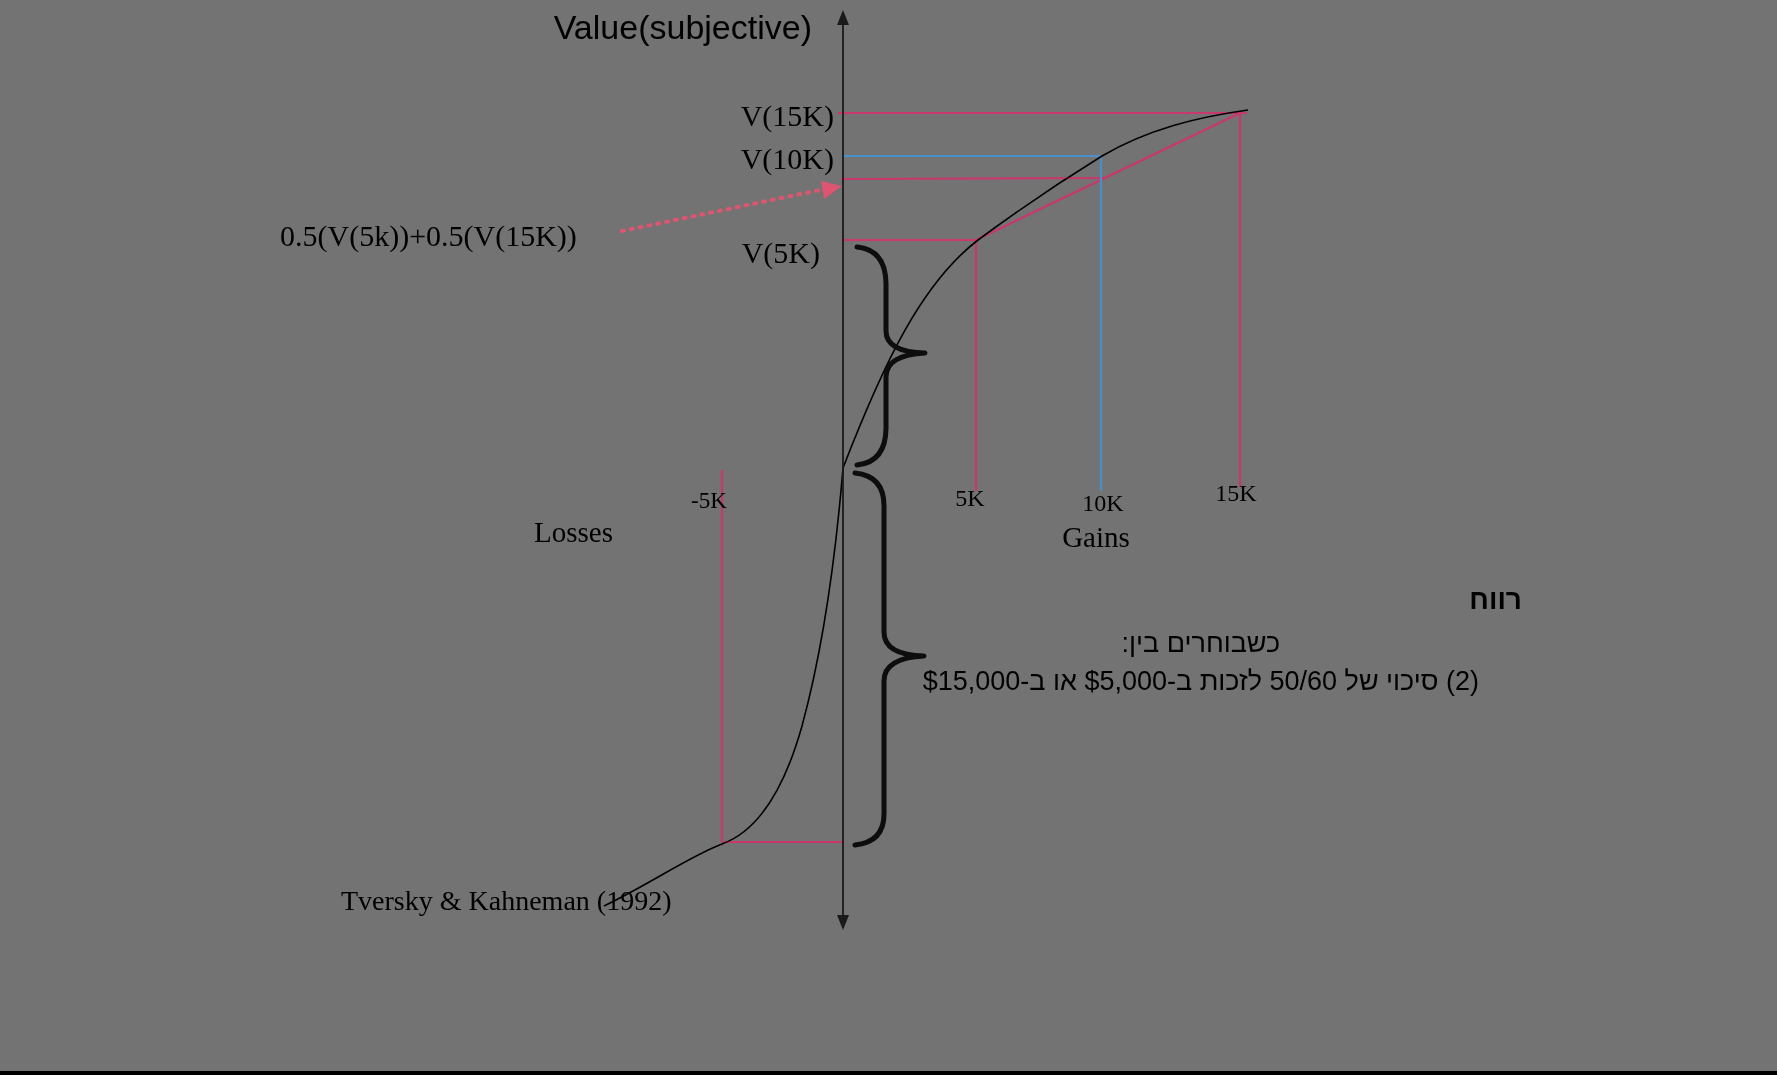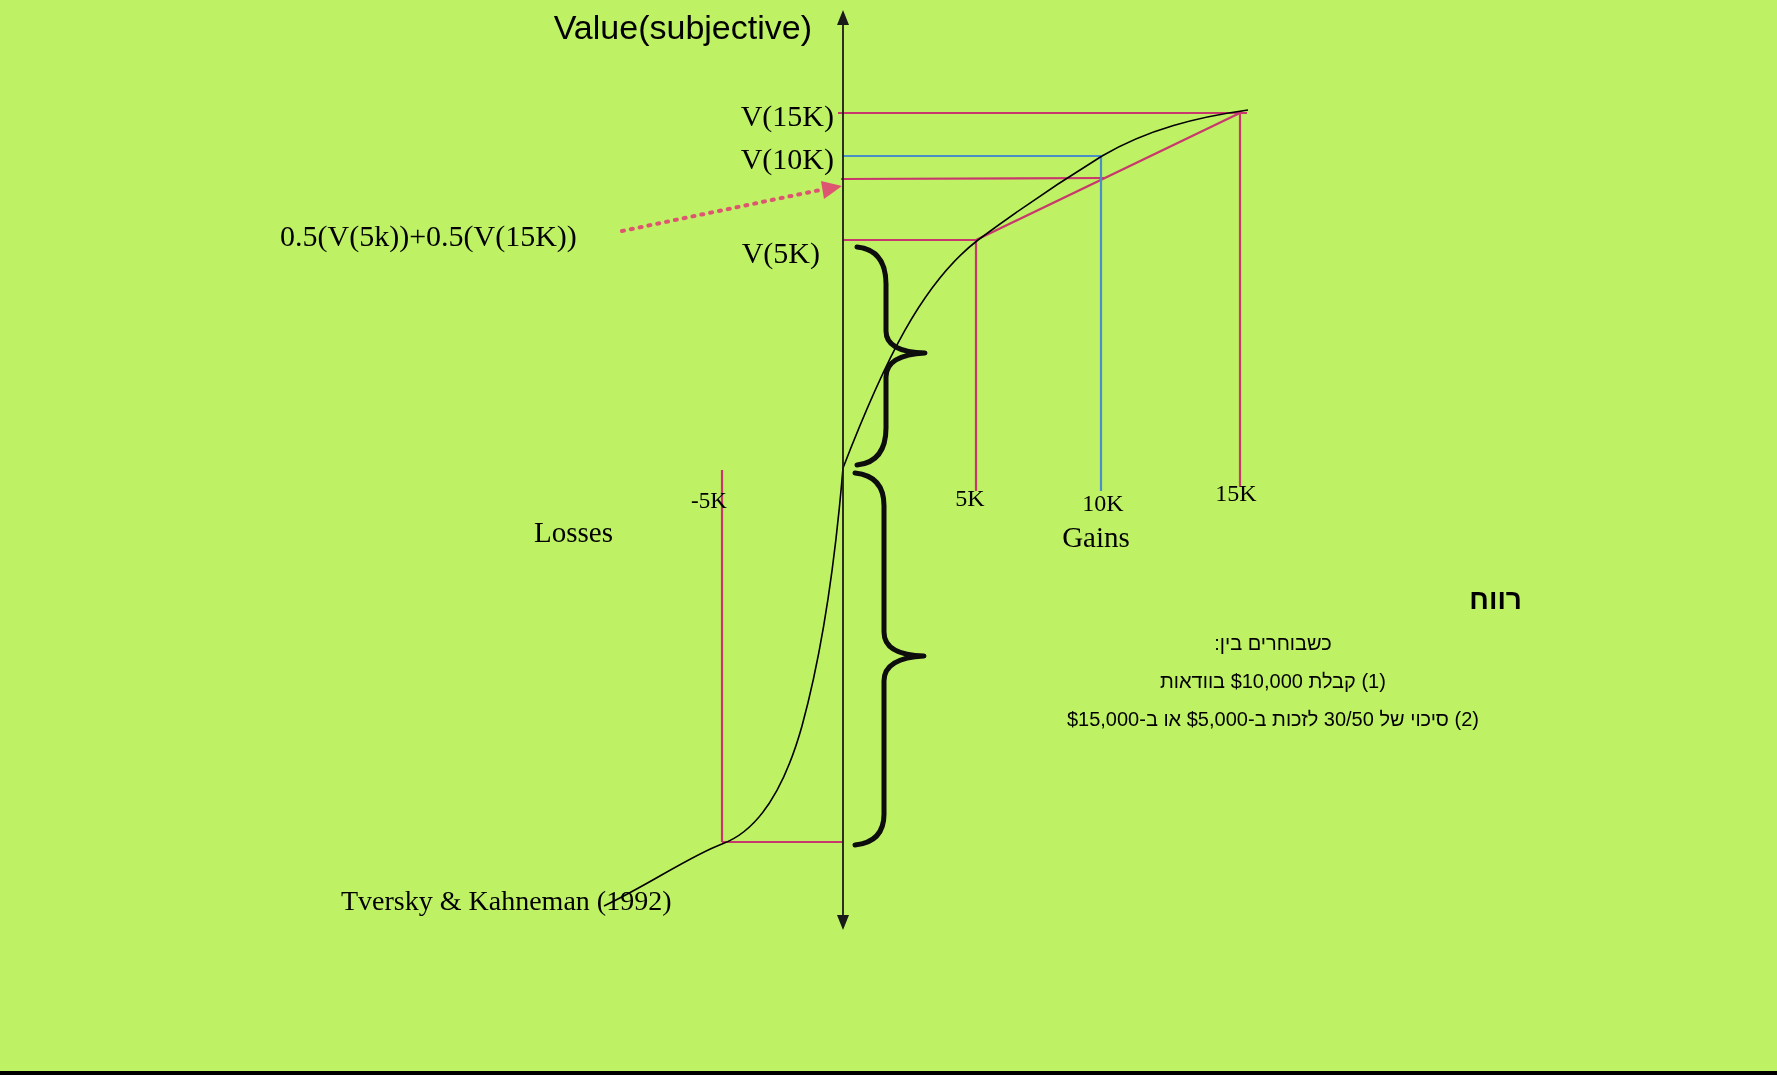--- a/index.html
+++ b/index.html
@@ -1,33 +1,33 @@
 <!DOCTYPE html>
 <html><head>
 <meta charset="utf-8">
 <style>
   html,body{margin:0;padding:0;background:#ffffff;}
   .stage{
-    position:relative;width:1777px;height:1075px;background:#bef264;
+    position:relative;width:1777px;height:1075px;background:#737373;
     overflow:hidden;font-family:"Liberation Sans",sans-serif;color:#000;
   }
   .stage svg{position:absolute;left:0;top:0;}
   text{fill:#000;}
   .serif{font-family:"Liberation Serif",serif;}
   .sans{font-family:"Liberation Sans",sans-serif;}
   .t-title{font-size:34px;}
   .t-vlabel{font-size:30px;}
   .t-formula{font-size:30px;}
   .t-tick{font-size:24px;}
   .t-ticksm{font-size:23px;}
   .t-axisword{font-size:29px;}
   .t-cite{font-size:28px;}
   .heb{position:absolute;direction:rtl;text-align:center;color:#000;}
   .heb-heading{right:255px;top:584px;font-size:28px;font-weight:bold;}
-  .heb-body{right:298px;top:624px;font-size:20px;line-height:38px;white-space:nowrap;}
+  .heb-body{right:298px;top:624px;font-size:27px;line-height:38px;white-space:nowrap;}
   .bottom-rule{position:absolute;left:0;bottom:0;width:1777px;height:4px;background:#000;}
 </style>
 </head>
 <body>
 
 <div class="stage">
 
   <svg width="1777" height="1075" viewBox="0 0 1777 1075">
 
     <g stroke="#c8386c" stroke-width="2.2">
@@ -73,18 +73,17 @@
 
     <text class="serif t-axisword" x="534" y="542" text-anchor="start">Losses</text>
     <text class="serif t-axisword" x="1096" y="547" text-anchor="middle">Gains</text>
 
     <text class="serif t-cite" x="341" y="910" text-anchor="start">Tversky &amp; Kahneman (1992)</text>
   </svg>
 
   <div class="heb heb-heading" dir="rtl">רווח</div>
   <div class="heb heb-body" dir="rtl">
     <div>כשבוחרים בין:</div>
-    <div>(1) קבלת $10,000 בוודאות</div>
-    <div>(2) סיכוי של 30/50 לזכות ב-$5,000 או ב-$15,000</div>
+    <div>(2) סיכוי של 50/60 לזכות ב-$5,000 או ב-$15,000</div>
   </div>
 
   <div class="bottom-rule"></div>
 </div>
 
 </body></html>

